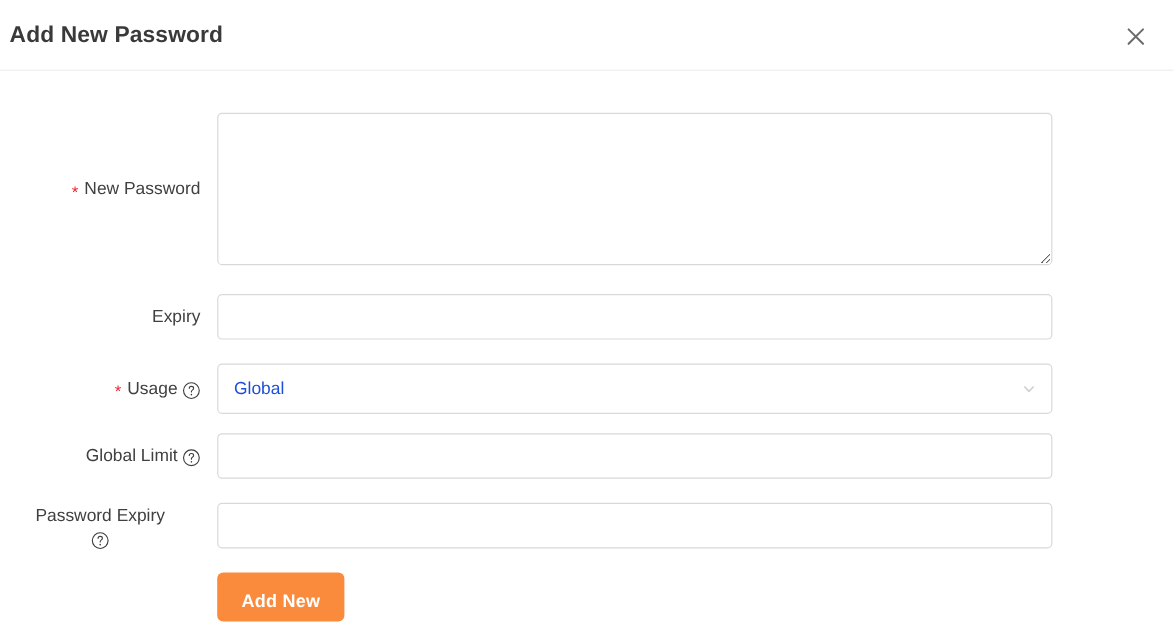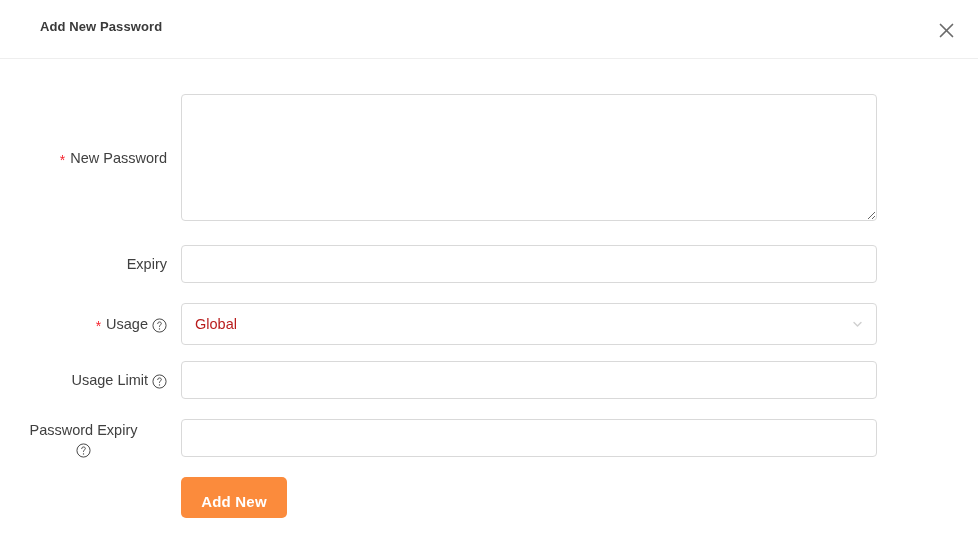--- a/index.html
+++ b/index.html
@@ -25,23 +25,23 @@
 
   
   .modal-header {
     position: relative;
     height: 59px;
     border-bottom: 1px solid #eeeeee;
     box-sizing: border-box;
   }
   .modal-title {
     position: absolute;
-    left: 40px;
+    left: 8px;
     top: 19px;
-    font-size: 13px;
+    font-size: 19px;
     font-weight: bold;
     color: #3a3a3a;
     letter-spacing: .1px;
     white-space: nowrap;
   }
   .close-btn {
     position: absolute;
     right: 18px;
     top: 16px;
     width: 28px;
@@ -146,21 +146,21 @@
     border-radius: 4px;
     box-sizing: border-box;
     background: #ffffff;
     display: flex;
     align-items: center;
     padding: 0 30px 0 13px;
     cursor: pointer;
   }
   .select-value {
     font-size: 14.5px;
-    color: #b91c1c;
+    color: #1d4ed8;
     white-space: nowrap;
     overflow: hidden;
     text-overflow: ellipsis;
   }
   .select-arrow {
     position: absolute;
     right: 12px;
     top: 50%;
     transform: translateY(-50%);
     color: #d0d0d0;
@@ -242,21 +242,21 @@
             <svg width="13" height="13" viewBox="0 0 13 13" fill="none" stroke="currentColor" stroke-width="1.4" stroke-linecap="round" stroke-linejoin="round">
               <polyline points="3,5 6.5,8.6 10,5"></polyline>
             </svg>
           </span>
         </div>
       </div>
     </div>
 
     <div class="form-row" style="top:302px;">
       <div class="form-label" style="height:38px;">
-        <span>Usage Limit</span>
+        <span>Global Limit</span>
         <span class="help-icon">
           <svg width="15" height="15" viewBox="0 0 16 16" fill="none" stroke="currentColor" stroke-width="1">
             <circle cx="8" cy="8" r="7"></circle>
             <path d="M6.1 6.0c0-1.05.86-1.8 1.95-1.8 1.05 0 1.9.72 1.9 1.7 0 .8-.43 1.2-1.1 1.65-.6.4-.85.72-.85 1.35v.3" stroke-linecap="round"></path>
             <circle cx="8" cy="11.6" r=".72" fill="currentColor" stroke="none"></circle>
           </svg>
         </span>
       </div>
       <div class="field-wrap">
         <input class="txtinput" type="text" placeholder="" style="">

